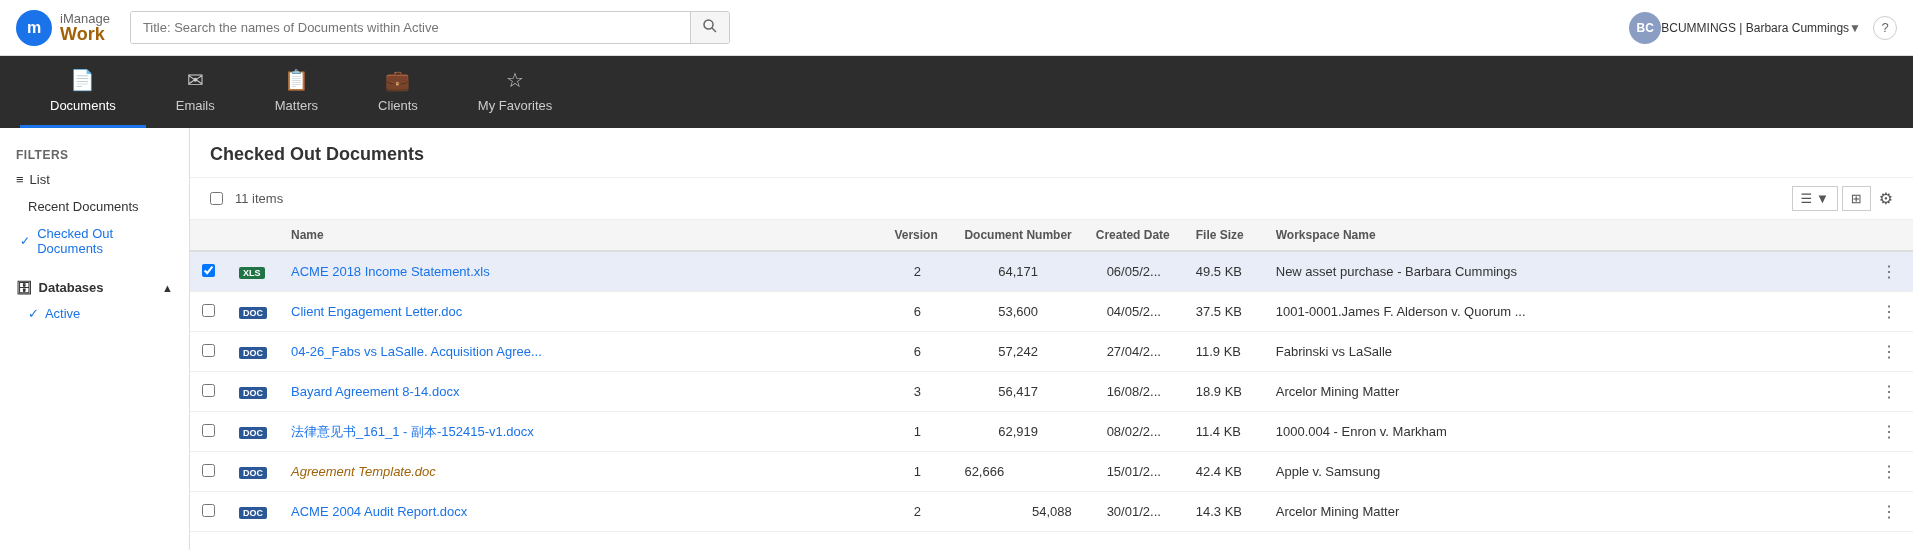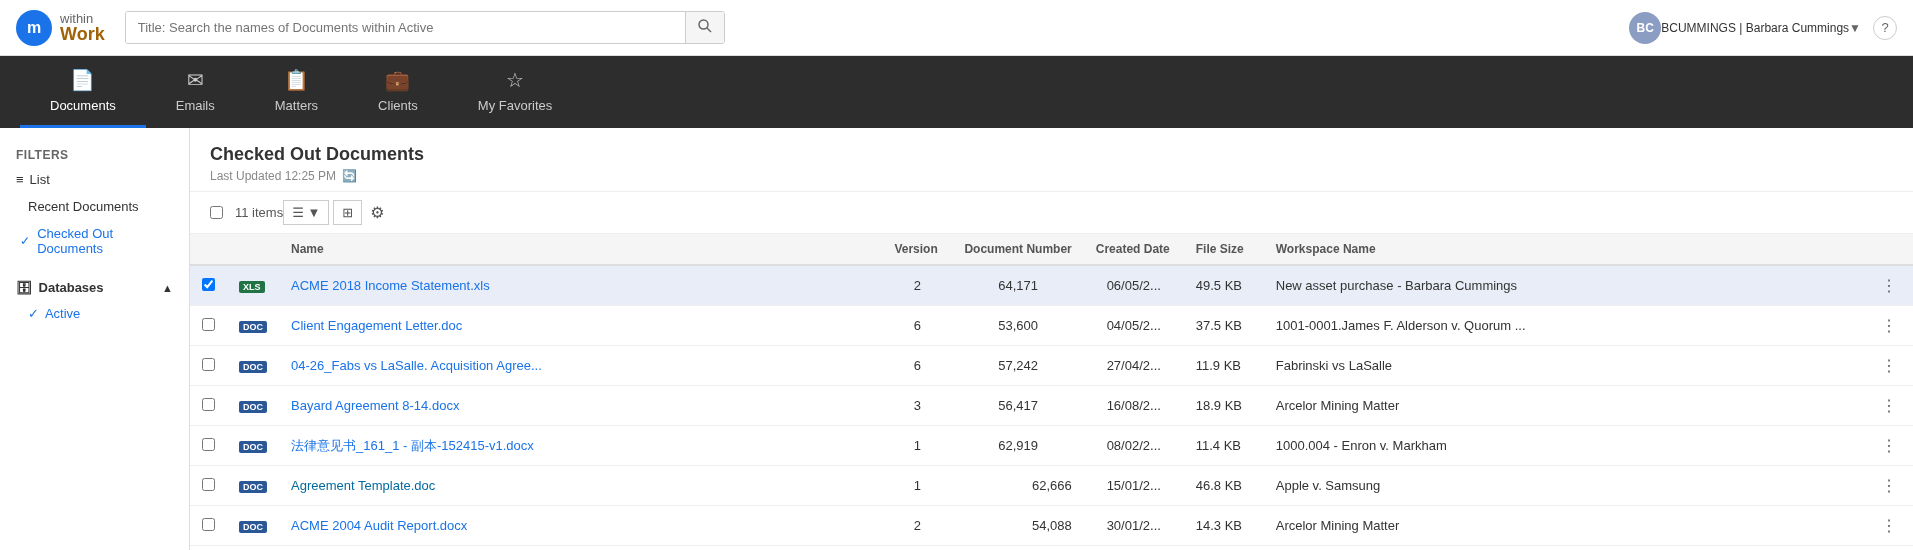--- a/index.html
+++ b/index.html
@@ -187,21 +187,21 @@
       display: flex;
       align-items: center;
       gap: 6px;
     }
     .refresh-icon { color: #1a73e8; cursor: pointer; }
 
     
     .toolbar-row {
       display: flex;
       align-items: center;
-      justify-content: flex-start;
+      justify-content: space-between;
       padding: 8px 20px;
       border-bottom: 1px solid #eee;
     }
     .item-count { font-size: 13px; color: #555; }
     .view-buttons { display: flex; gap: 4px; }
     .view-btn {
       padding: 4px 8px;
       border: 1px solid #ccc;
       background: #fff;
       cursor: pointer;
@@ -272,21 +272,21 @@
   </style>
 </head>
 <body>
 
 <div class="topbar">
   <div class="logo-area">
     <div class="logo-circle">
       <span>m</span>
     </div>
     <div class="logo-text">
-      <span style="font-size:13px; color:#666; font-weight:normal;">within</span>
+      <span style="font-size:13px; color:#666; font-weight:normal;">iManage</span>
       <span style="color:#a16207; font-weight:bold; font-size:18px;">Work</span>
     </div>
   </div>
 
   <div class="search-bar">
     <input type="text" placeholder="Title: Search the names of Documents within Active" style="">
     <button>
       <svg width="14" height="14" viewBox="0 0 14 14" fill="none">
         <circle cx="5.5" cy="5.5" r="4.5" stroke="#666" stroke-width="1.5"></circle>
         <line x1="9" y1="9" x2="13" y2="13" stroke="#666" stroke-width="1.5"></line>
@@ -364,24 +364,20 @@
       <div class="sidebar-sub-item selected">
         <span class="check">✓</span>
         <span>Active</span>
       </div>
     </div>
   </div>
 
   <div class="content">
     <div class="content-header">
       <div class="content-title">Checked Out Documents</div>
-      <div class="content-subtitle">
-        <span>Last Updated 12:25 PM</span>
-        <span class="refresh-icon">🔄</span>
-      </div>
     </div>
 
     <div class="toolbar-row">
       <div style="display:flex;align-items:center;gap:12px;">
         <input type="checkbox" class="select-all-checkbox" style="">
         <span class="item-count">11 items</span>
       </div>
       <div style="display:flex;align-items:center;gap:8px;">
         <div class="view-buttons">
           <button class="view-btn">☰ ▼</button>
@@ -492,25 +488,25 @@
       <button class="row-actions-btn">⋮</button>
     </td>
   </tr>
           <tr>
     <td class="checkbox-col">
       <input type="checkbox" style="">
     </td>
     <td class="type-col">
       <span class="file-badge badge-doc">doc</span>
     </td>
-    <td class="name-col" style="cursor:pointer; color: #0369a1;">Agreement Template.doc</td>
+    <td class="name-col" style="cursor:pointer; color: #a16207; font-style: italic;">Agreement Template.doc</td>
     <td class="version-col" style="text-align:center;">1</td>
-    <td class="docnum-col" style="text-align:right;">62,666</td>
+    <td class="docnum-col" style="text-align:left;">62,666</td>
     <td class="date-col" style="text-align:center;">15/01/2...</td>
-    <td class="size-col">46.8 KB</td>
+    <td class="size-col">42.4 KB</td>
     <td class="workspace-col">Apple v. Samsung</td>
     <td class="actions-col">
       <button class="row-actions-btn">⋮</button>
     </td>
   </tr>
           <tr>
     <td class="checkbox-col">
       <input type="checkbox" style="">
     </td>
     <td class="type-col">

